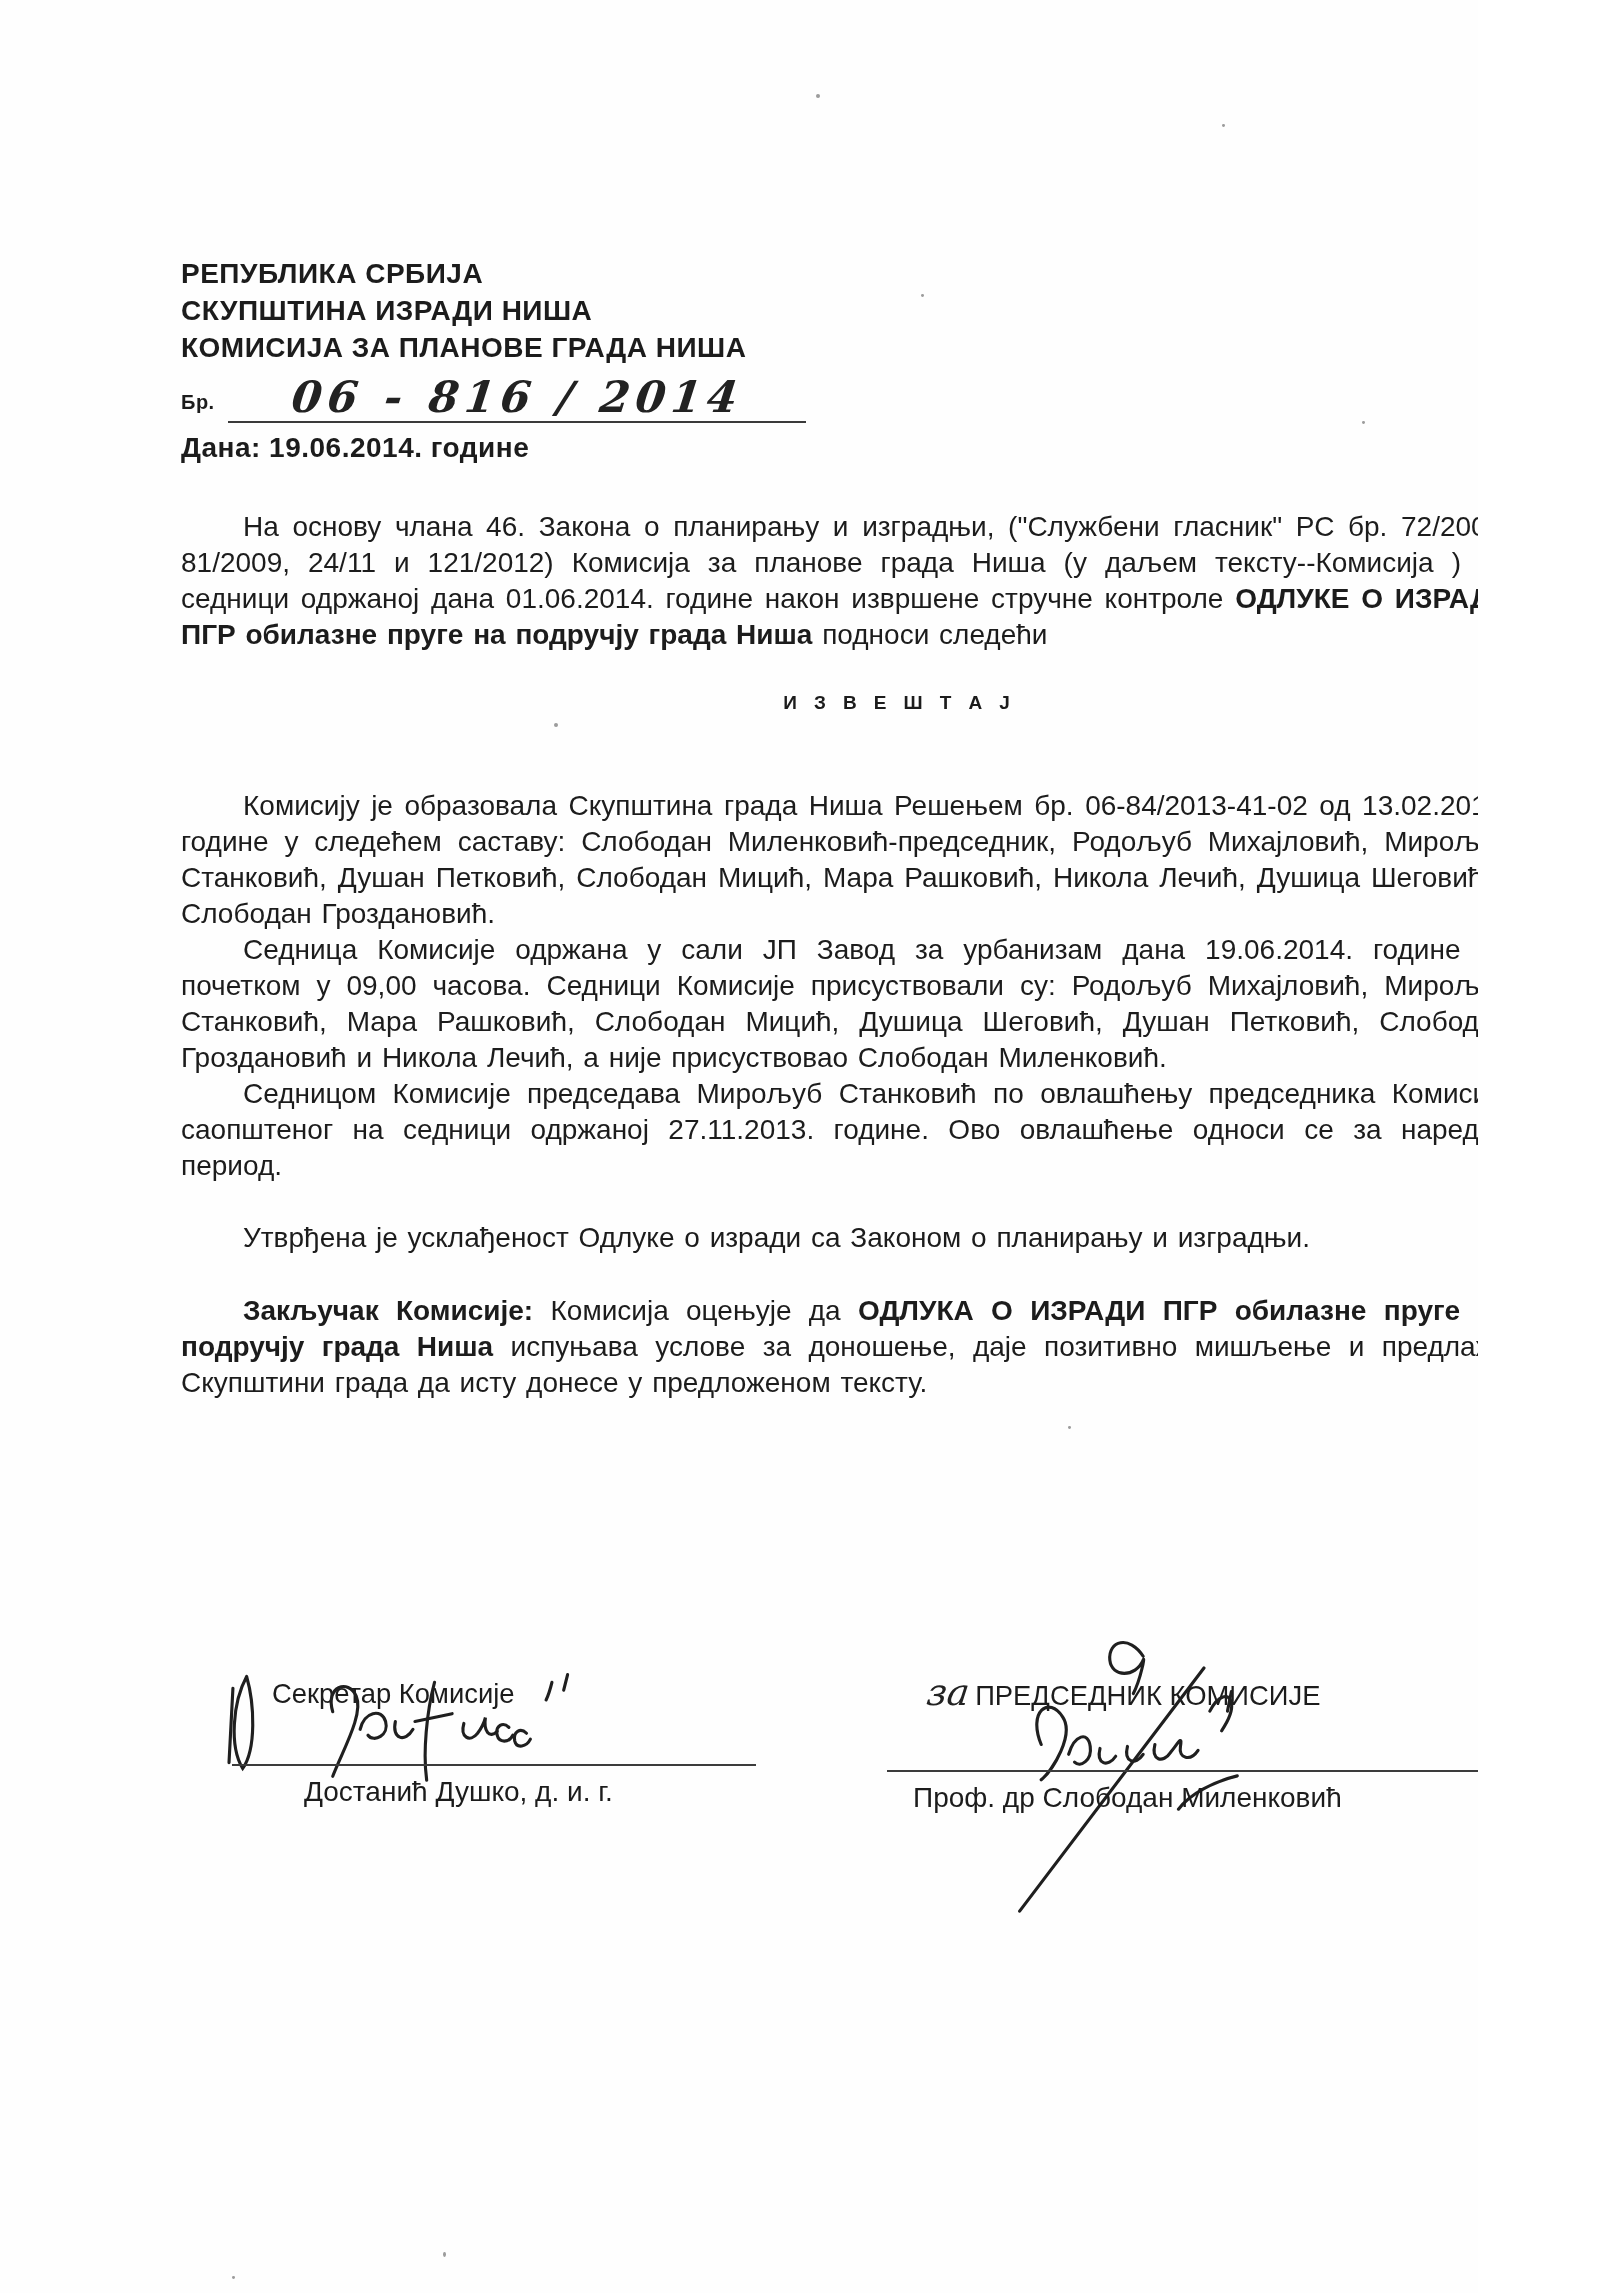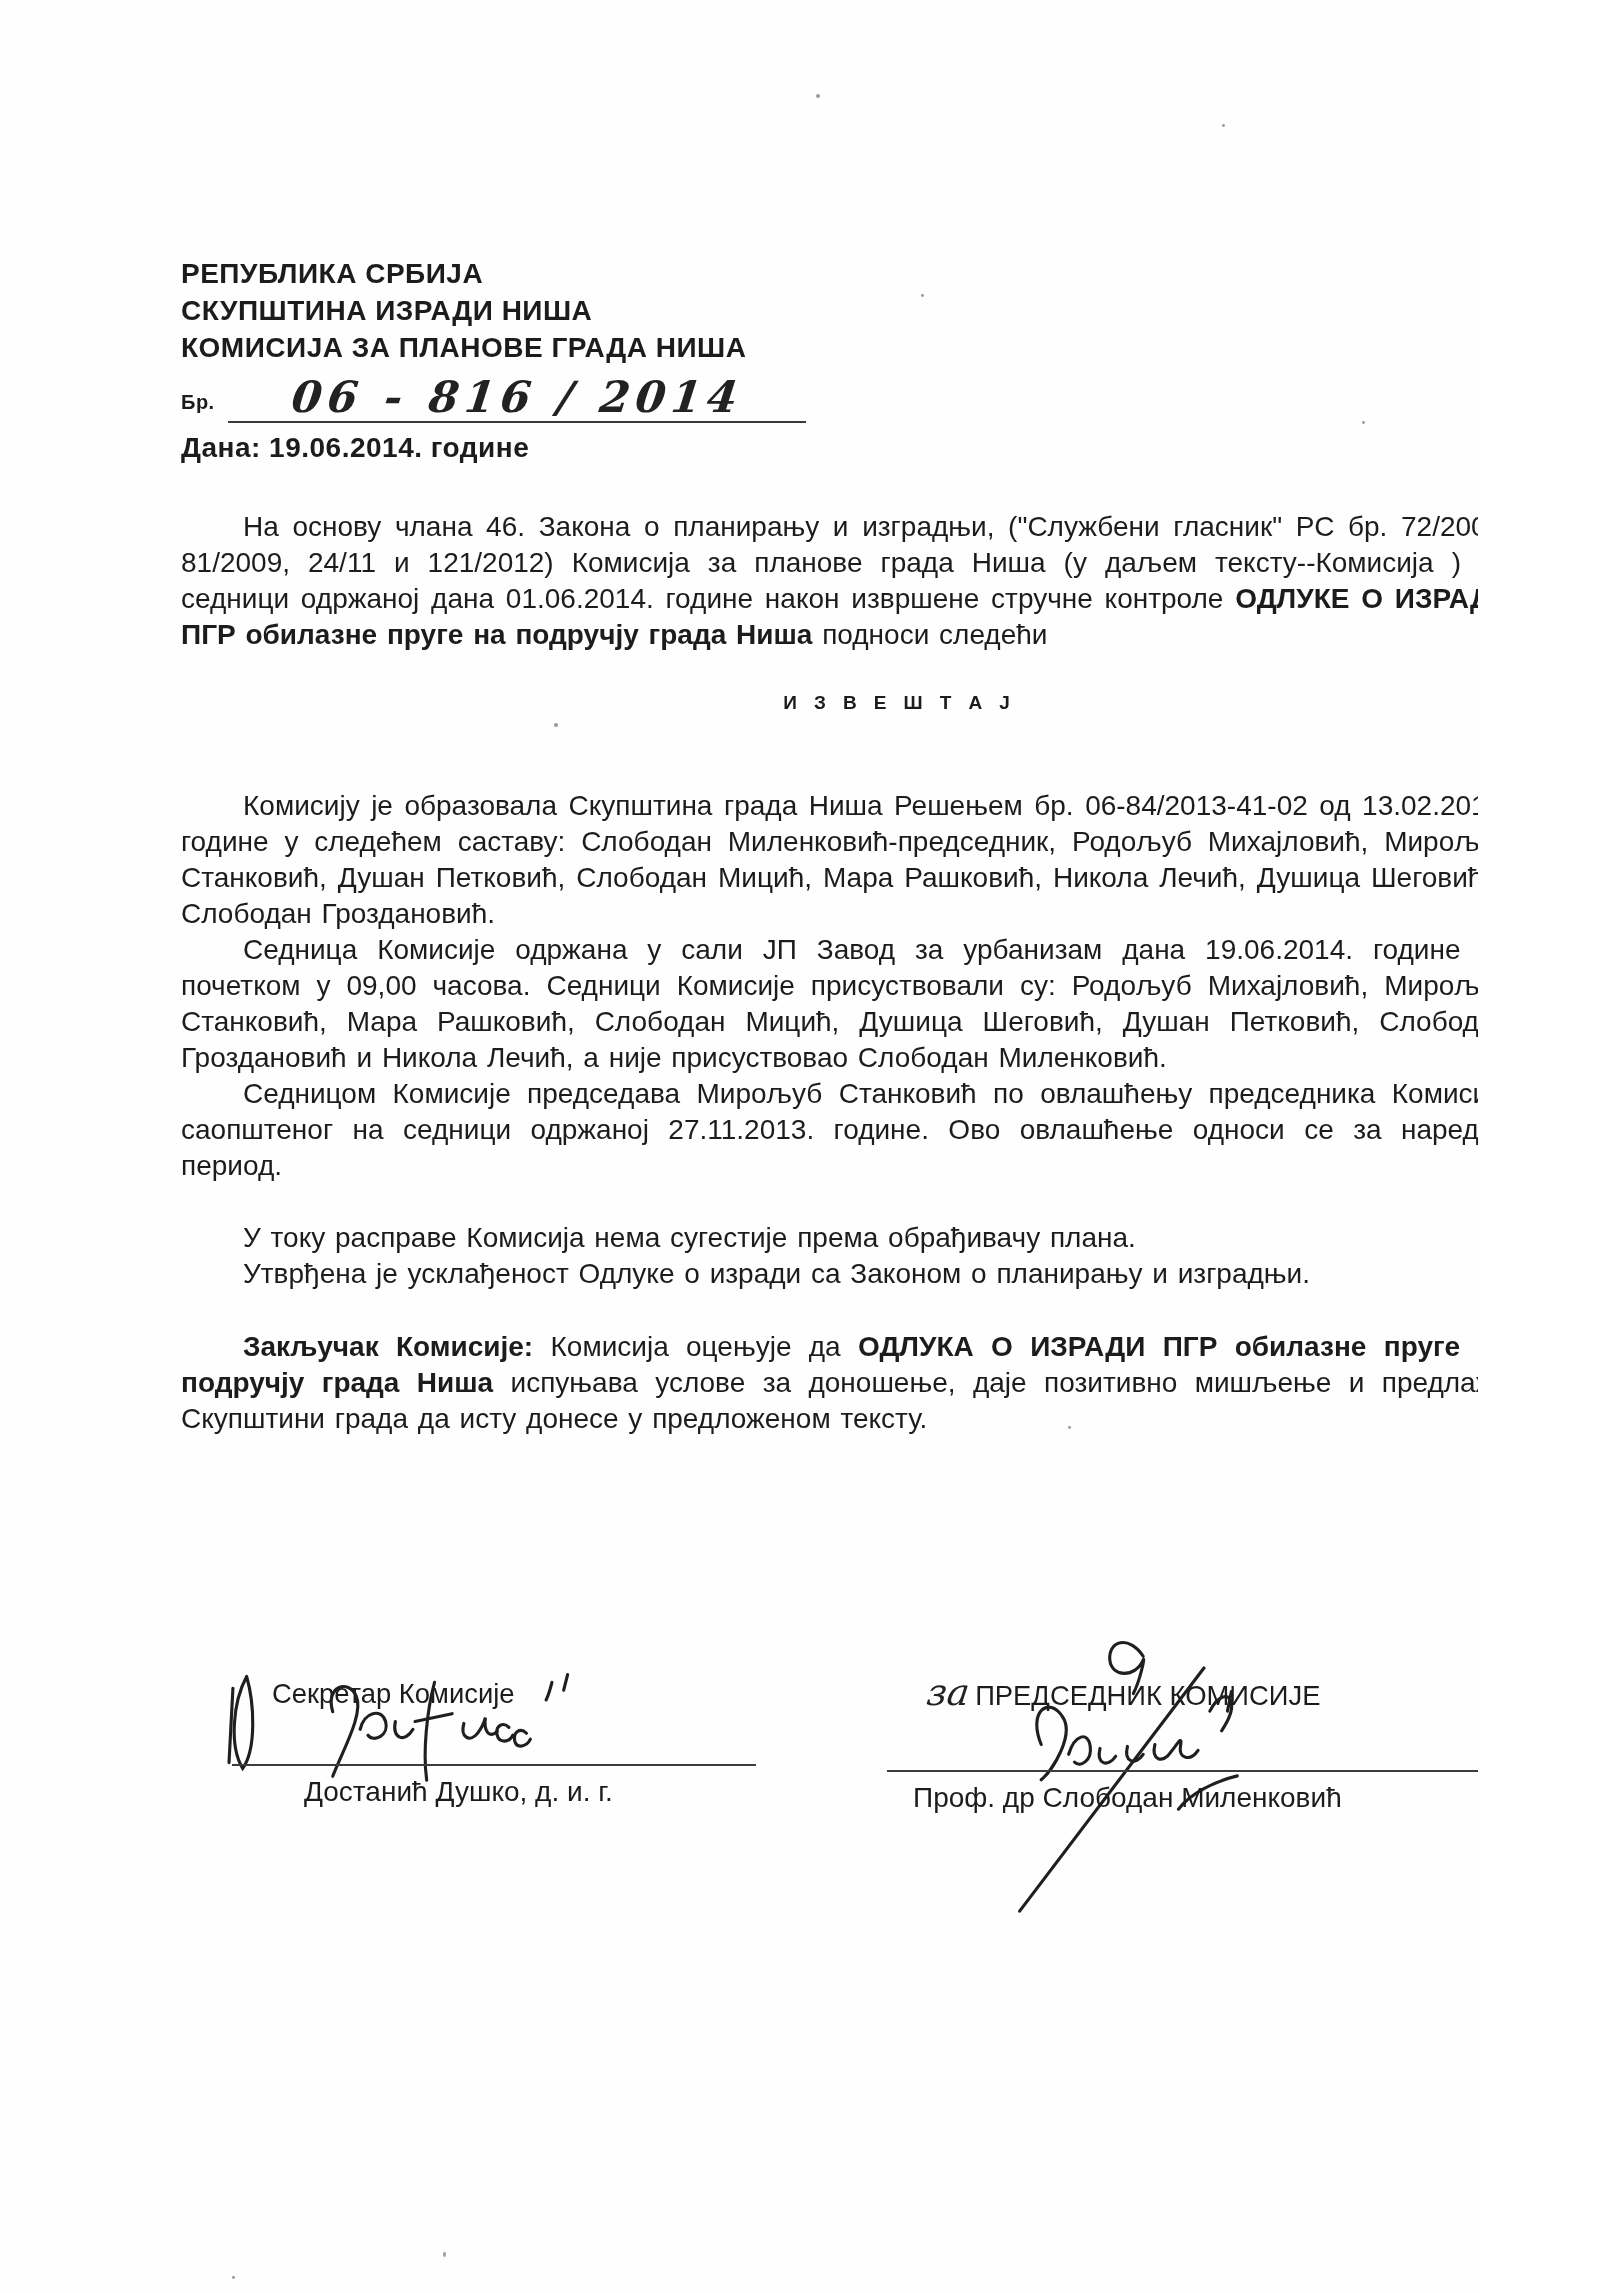--- a/index.html
+++ b/index.html
@@ -84,21 +84,20 @@
 
     <div class="report-title">И З В Е Ш Т А Ј</div>
 
     <div class="bodytext">
       <p>Комисију је образовала Скупштина града Ниша Решењем бр. 06-84/2013-41-02 од 13.02.2013. године у следећем саставу: Слободан Миленковић-председник, Родољуб Михајловић, Мирољуб Станковић, Душан Петковић, Слободан Мицић, Мара Рашковић, Никола Лечић, Душица Шеговић и Слободан Гроздановић.</p>
       <p>Седница Комисије одржана у сали ЈП Завод за урбанизам дана 19.06.2014. године са почетком у 09,00 часова. Седници Комисије присуствовали су: Родољуб Михајловић, Мирољуб Станковић, Мара Рашковић, Слободан Мицић, Душица Шеговић, Душан Петковић, Слободан Гроздановић и Никола Лечић, а није присуствовао Слободан Миленковић.</p>
       <p>Седницом Комисије председава Мирољуб Станковић по овлашћењу председника Комисије саопштеног на седници одржаној 27.11.2013. године. Ово овлашћење односи се за наредни период.</p>
     </div>
 
     <div class="bodytext block-b">
-      <p>У току расправе Комисија нема сугестије према обрађивачу плана.</p>
       <p>Утврђена је усклађеност Одлуке о изради са Законом о планирању и изградњи.</p>
     </div>
 
     <div class="bodytext conclusion">
       <p><span class="bold">Закључак Комисије:</span><span> Комисија оцењује да </span><span class="bold">ОДЛУКА О ИЗРАДИ ПГР обилазне пруге на подручју града Ниша</span><span> испуњава услове за доношење, даје позитивно мишљење и предлаже Скупштини града да исту донесе у предложеном тексту.</span></p>
     </div>
   </div>
 
   <div class="sig-role" style="left:272px; top:1678px;">Секретар Комисије</div>
   <svg class="sig-svg" style="left:223px; top:1653px;" width="470" height="137" viewBox="0 0 480 140" aria-hidden="true">

